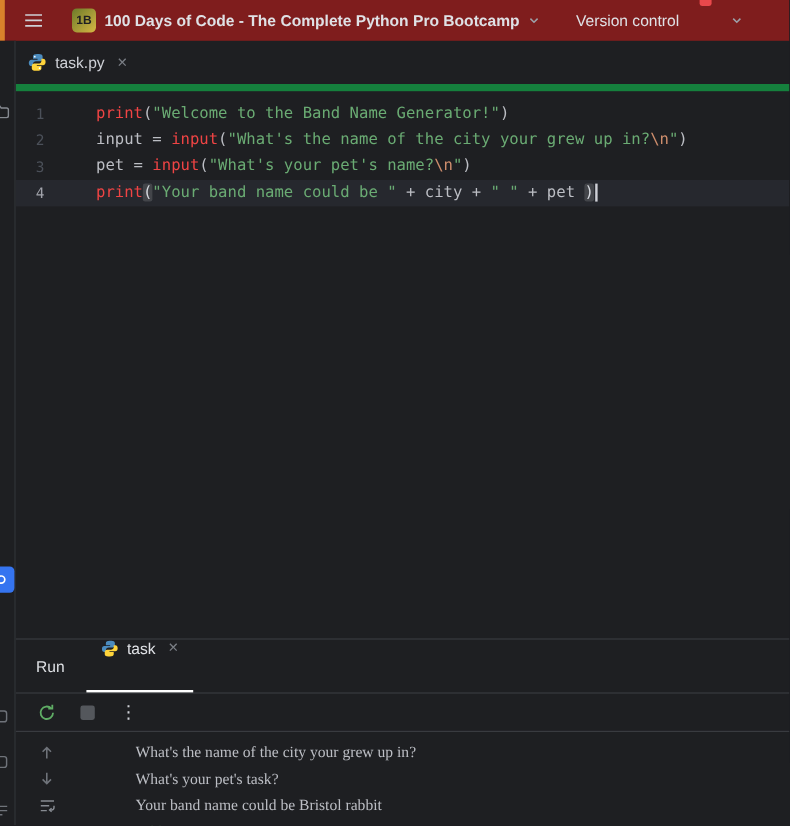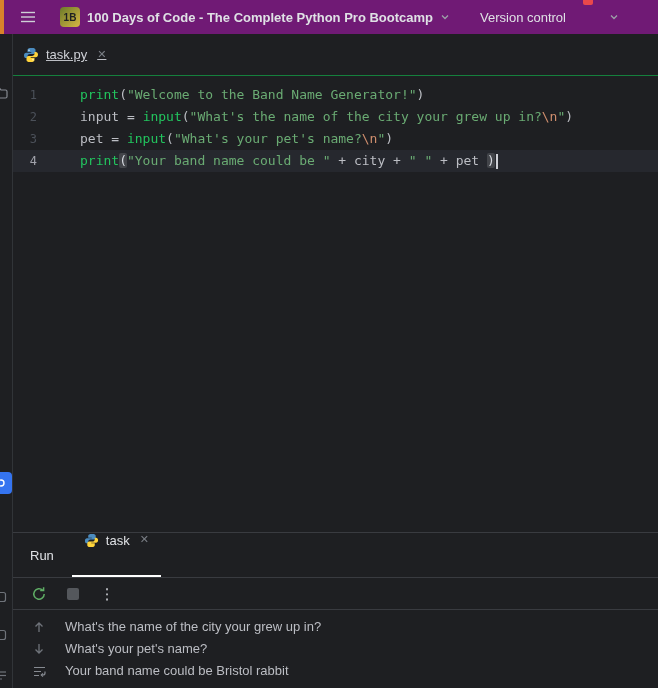--- a/index.html
+++ b/index.html
@@ -6,21 +6,21 @@
   html,body { background:#1E1F22; }
   .app {
     width:658px; height:688px; overflow:hidden;
     background:#1E1F22; color:#BCBEC4;
     font-family:"Liberation Sans", sans-serif; font-size:13px;
     display:flex; flex-direction:column;
     position:relative;
   }
   
   .titlebar {
-    height:34px; flex:none; background:#701a75;
+    height:34px; flex:none; background:#7f1d1d;
     display:flex; align-items:center; padding-left:20px;
     position:relative;
   }
   .accent-stripe { position:absolute; left:0; top:0; width:4px; height:34px; background:#D9822B; }
   .hamburger { background:none; border:none; cursor:pointer; display:flex; align-items:center; margin-right:16px; }
   .project-widget, .vcs-widget {
     display:flex; align-items:center; gap:7px; padding:3px 8px; border-radius:6px; cursor:pointer;
   }
   .badge {
     width:20px; height:20px; border-radius:4px; flex:none;
@@ -31,49 +31,49 @@
   .proj-name { color:#DFE1E5; font-weight:600; white-space:nowrap;text-align:right; }
   .vcs-widget { margin-left:14px; color:#DFE1E5;gap:43px; }
   .red-dot { position:absolute; top:0; right:65px; width:10px; height:5px; background:#E9484B; border-radius:0 0 2px 2px; }
   
   .body-row { flex:1; display:flex; min-height:0; }
   .stripe { width:13px; flex:none; position:relative; border-right:1px solid #313438; background:#1E1F22; }
   .stripe-icon { position:absolute; left:-10px; width:22px; height:22px; display:flex; align-items:center; justify-content:center; border-radius:4px; }
   .stripe-icon.active { background:#3574F0; }
   .main-col { flex:1; display:flex; flex-direction:column; min-width:0; }
   
-  .tabbar { height:42px; flex:none; display:flex; align-items:flex-start; border-bottom:1px solid #15803d;text-decoration:underline; }
+  .tabbar { height:42px; flex:none; display:flex; align-items:flex-start; border-bottom:6px solid #15803d; }
   .etab { height:100%; display:flex; align-items:center; gap:7px; padding:0 10px; color:#CED0D6; cursor:pointer; }
   .close-x { color:#7A7E85; font-size:11px; margin-left:3px; cursor:pointer; }
   
   .editor { flex:1; font-family:"DejaVu Sans Mono", monospace; font-size:13px; padding-top:8px; overflow:hidden; cursor:text; }
   .code-line { display:flex; height:22px; line-height:22px; white-space:pre; }
   .code-line.current { background:#26282E; }
   .ln { width:24px; flex:none; text-align:right; color:#4B5059; font-size:12px; }
   .code-line.current .ln { color:#A1A3AB; }
   .code-text { padding-left:43px; white-space:pre; }
-  .tok-fn { color:#22c55e; }
+  .tok-fn { color:#ef4444; }
   .tok-str { color:#6AAB73; }
   .tok-esc { color:#CF8E6D; }
   .tok-plain { color:#BCBEC4; }
   .tok-brace { color:#D5D8DE; background:#43454A; border-radius:2px; }
   .caret { display:inline-block; width:2px; height:15px; background:#CED0D6; vertical-align:middle; margin-left:1px; }
   
   .run-panel { height:156px; flex:none; border-top:1px solid #393B40; display:flex; flex-direction:column; }
   .run-header { height:45px; flex:none; display:flex; align-items:stretch; padding-left:17px; border-bottom:1px solid #393B40; }
   .run-title { color:#DFE1E5; align-self:center; margin-right:18px; }
   .run-tab { display:flex; align-items:flex-start; gap:7px; padding:0 12px; color:#DFE1E5; border-bottom:2px solid #ffffff; cursor:pointer; }
   .run-toolbar { height:32px; flex:none; display:flex; align-items:center; gap:12px; padding-left:15px; border-bottom:1px solid #393B40; }
   .tool-btn { background:none; border:none; cursor:pointer; display:flex; align-items:center; justify-content:center; width:22px; height:22px; border-radius:4px; }
   .stop-square { width:12px; height:12px; border-radius:2px; background:#54575C; }
   .kebab { color:#CED0D6; font-size:15px; line-height:1; }
   .console-row { flex:1; display:flex; min-height:0; }
   .console-gutter { width:52px; flex:none; display:flex; flex-direction:column; align-items:center; padding-top:10px; gap:8px; }
   .gut-btn { background:none; border:none; cursor:pointer; width:18px; height:18px; display:flex; align-items:center; justify-content:center; }
-  .console { flex:1; font-family:Liberation Sans, sans-serif; font-size:13px; line-height:22px; padding-top:6px; white-space:pre; overflow:hidden; cursor:text; }
+  .console { flex:1; font-family:Liberation Serif, serif; font-size:13px; line-height:22px; padding-top:6px; white-space:pre; overflow:hidden; cursor:text;margin-left:48px; }
   .console-line.stdout { color:#BCBEC4; }
   .console-line.stdin { color:#5CA65C; font-style:italic; }
 </style>
 </head>
 <body>
 
 <div class="app">
 
   <div class="titlebar">
     <div class="accent-stripe"></div>
@@ -210,18 +210,18 @@
             </button>
             <button class="gut-btn">
               <svg width="15" height="15" viewBox="0 0 15 15">
                   <g fill="none" stroke="#868A91" stroke-width="1.2">
                     <path d="M7.5 2v7M4.5 6.5l3 3 3-3"></path>
                     <path d="M3 12.5h9"></path>
                   </g>
                 </svg>
             </button>
           </div>
-          <div class="console" id="console-lines"><div class="console-line stdout">What's the name of the city your grew up in?</div><div class="console-line stdout">What's your pet's name?</div><div class="console-line stdout">Your band name could be Bristol rabbit</div><div class="console-line stdin">rabbit</div></div>
+          <div class="console" id="console-lines"><div class="console-line stdout">What's the name of the city your grew up in?</div><div class="console-line stdout">What's your pet's task?</div><div class="console-line stdout">Your band name could be Bristol rabbit</div><div class="console-line stdin">rabbit</div></div>
         </div>
       </div>
     </div>
   </div>
 </div>
 
 </body></html>

